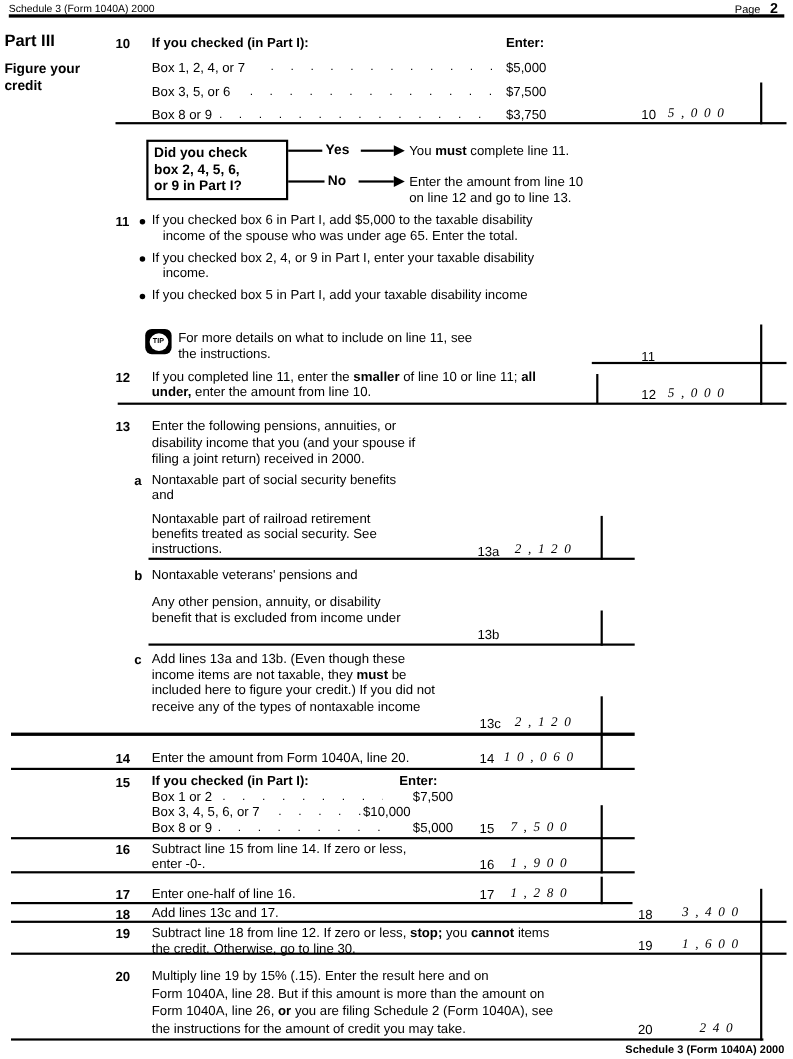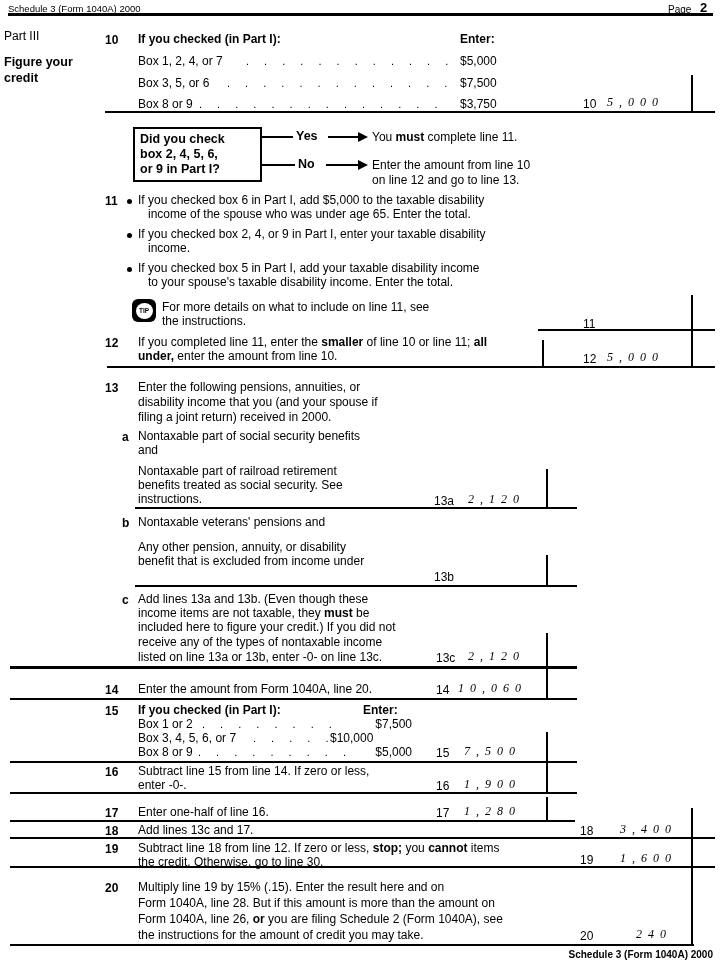--- a/index.html
+++ b/index.html
@@ -14,21 +14,21 @@
   .en{position:absolute;font-size:12px;white-space:nowrap;}
   .amt{position:absolute;font-size:12px;font-style:italic;letter-spacing:6px;white-space:nowrap;font-family:Liberation Serif, serif;}
   .hr{position:absolute;background:#000;height:2px;}
   .vr{position:absolute;background:#000;width:2px;}
   .dots{position:absolute;font-size:11px;letter-spacing:6px;white-space:nowrap;overflow:hidden;line-height:13px;}
   .bullet{position:absolute;width:5px;height:5px;border-radius:50%;background:#000;}
   .flowbox{position:absolute;border:2px solid #000;font-size:12.5px;font-weight:bold;line-height:15px;padding:3px 5px;background:#fff;}
   .arr{position:absolute;width:0;height:0;border-top:5px solid transparent;border-bottom:5px solid transparent;border-left:10px solid #000;}
   .tip{position:absolute;width:24px;height:23px;background:#000;border-radius:6px;display:flex;align-items:center;justify-content:center;}
   .tip-inner{width:17px;height:16px;background:#fff;border-radius:50%;color:#000;font-size:6.5px;font-weight:bold;display:flex;align-items:center;justify-content:center;}
-  .part-title{position:absolute;font-size:12px;font-weight:normal;white-space:nowrap;}
+  .part-title{position:absolute;font-size:15px;font-weight:bold;white-space:nowrap;}
   .part-sub{position:absolute;font-size:12.5px;font-weight:bold;width:88px;line-height:16px;white-space:normal;}
   .pagenum{position:absolute;font-size:13px;font-weight:bold;}
   .foot{position:absolute;font-size:10px;font-weight:bold;white-space:nowrap;}
 </style>
 </head>
 <body>
 
 <div class="page">
 
   <div class="t small" style="left:8px;top:2px">Schedule 3 (Form 1040A) 2000</div>
@@ -80,21 +80,20 @@
 
   <div class="num" style="left:105px;top:194px">11</div>
   <div class="bullet" style="left:127px;top:199px"></div>
   <div class="t" style="left:138px;top:194px">If you checked box 6 in Part I, add $5,000 to the taxable disability</div>
   <div class="t" style="left:148px;top:208px">income of the spouse who was under age 65. Enter the total.</div>
   <div class="bullet" style="left:127px;top:233px"></div>
   <div class="t" style="left:138px;top:228px">If you checked box 2, 4, or 9 in Part I, enter your taxable disability</div>
   <div class="t" style="left:148px;top:242px">income.</div>
   <div class="bullet" style="left:127px;top:267px"></div>
   <div class="t" style="left:138px;top:262px">If you checked box 5 in Part I, add your taxable disability income</div>
-  <div class="t" style="left:148px;top:276px">to your spouse's taxable disability income. Enter the total.</div>
 
   <div class="tip" style="left:132px;top:299px">
     <span class="tip-inner">TIP</span>
   </div>
   <div class="t" style="left:162px;top:301px">For more details on what to include on line 11, see</div>
   <div class="t" style="left:162px;top:315px">the instructions.</div>
 
   <div class="en" style="left:583px;top:317px">11</div>
   <div class="amt" style="left:607px;top:315px"></div>
   <div class="hr" style="left:538px;top:329px;width:177px"></div>
@@ -131,21 +130,20 @@
   <div class="en" style="left:434px;top:570px">13b</div>
   <div class="amt" style="left:468px;top:568px"></div>
   <div class="vr" style="left:546px;top:555px;height:32px"></div>
   <div class="hr" style="left:135px;top:585px;width:442px"></div>
 
   <div class="num" style="left:122px;top:593px">c</div>
   <div class="t" style="left:138px;top:593px">Add lines 13a and 13b. (Even though these</div>
   <div class="t" style="left:138px;top:607px"><span>income items are not taxable, they </span><span style="font-weight: bold;">must</span><span> be</span></div>
   <div class="t" style="left:138px;top:621px">included here to figure your credit.) If you did not</div>
   <div class="t" style="left:138px;top:636px">receive any of the types of nontaxable income</div>
-  <div class="t" style="left:138px;top:651px">listed on line 13a or 13b, enter -0- on line 13c.</div>
   <div class="en" style="left:436px;top:651px">13c</div>
   <div class="amt" style="left:468px;top:649px">2,120</div>
   <div class="vr" style="left:546px;top:633px;height:67px"></div>
   <div class="hr" style="left:10px;top:666px;width:567px;height:3px"></div>
 
   <div class="num" style="left:105px;top:683px">14</div>
   <div class="t" style="left:138px;top:683px">Enter the amount from Form 1040A, line 20.</div>
   <div class="en" style="left:436px;top:683px">14</div>
   <div class="amt" style="left:458px;top:681px">10,060</div>
   <div class="hr" style="left:10px;top:698px;width:567px"></div>

